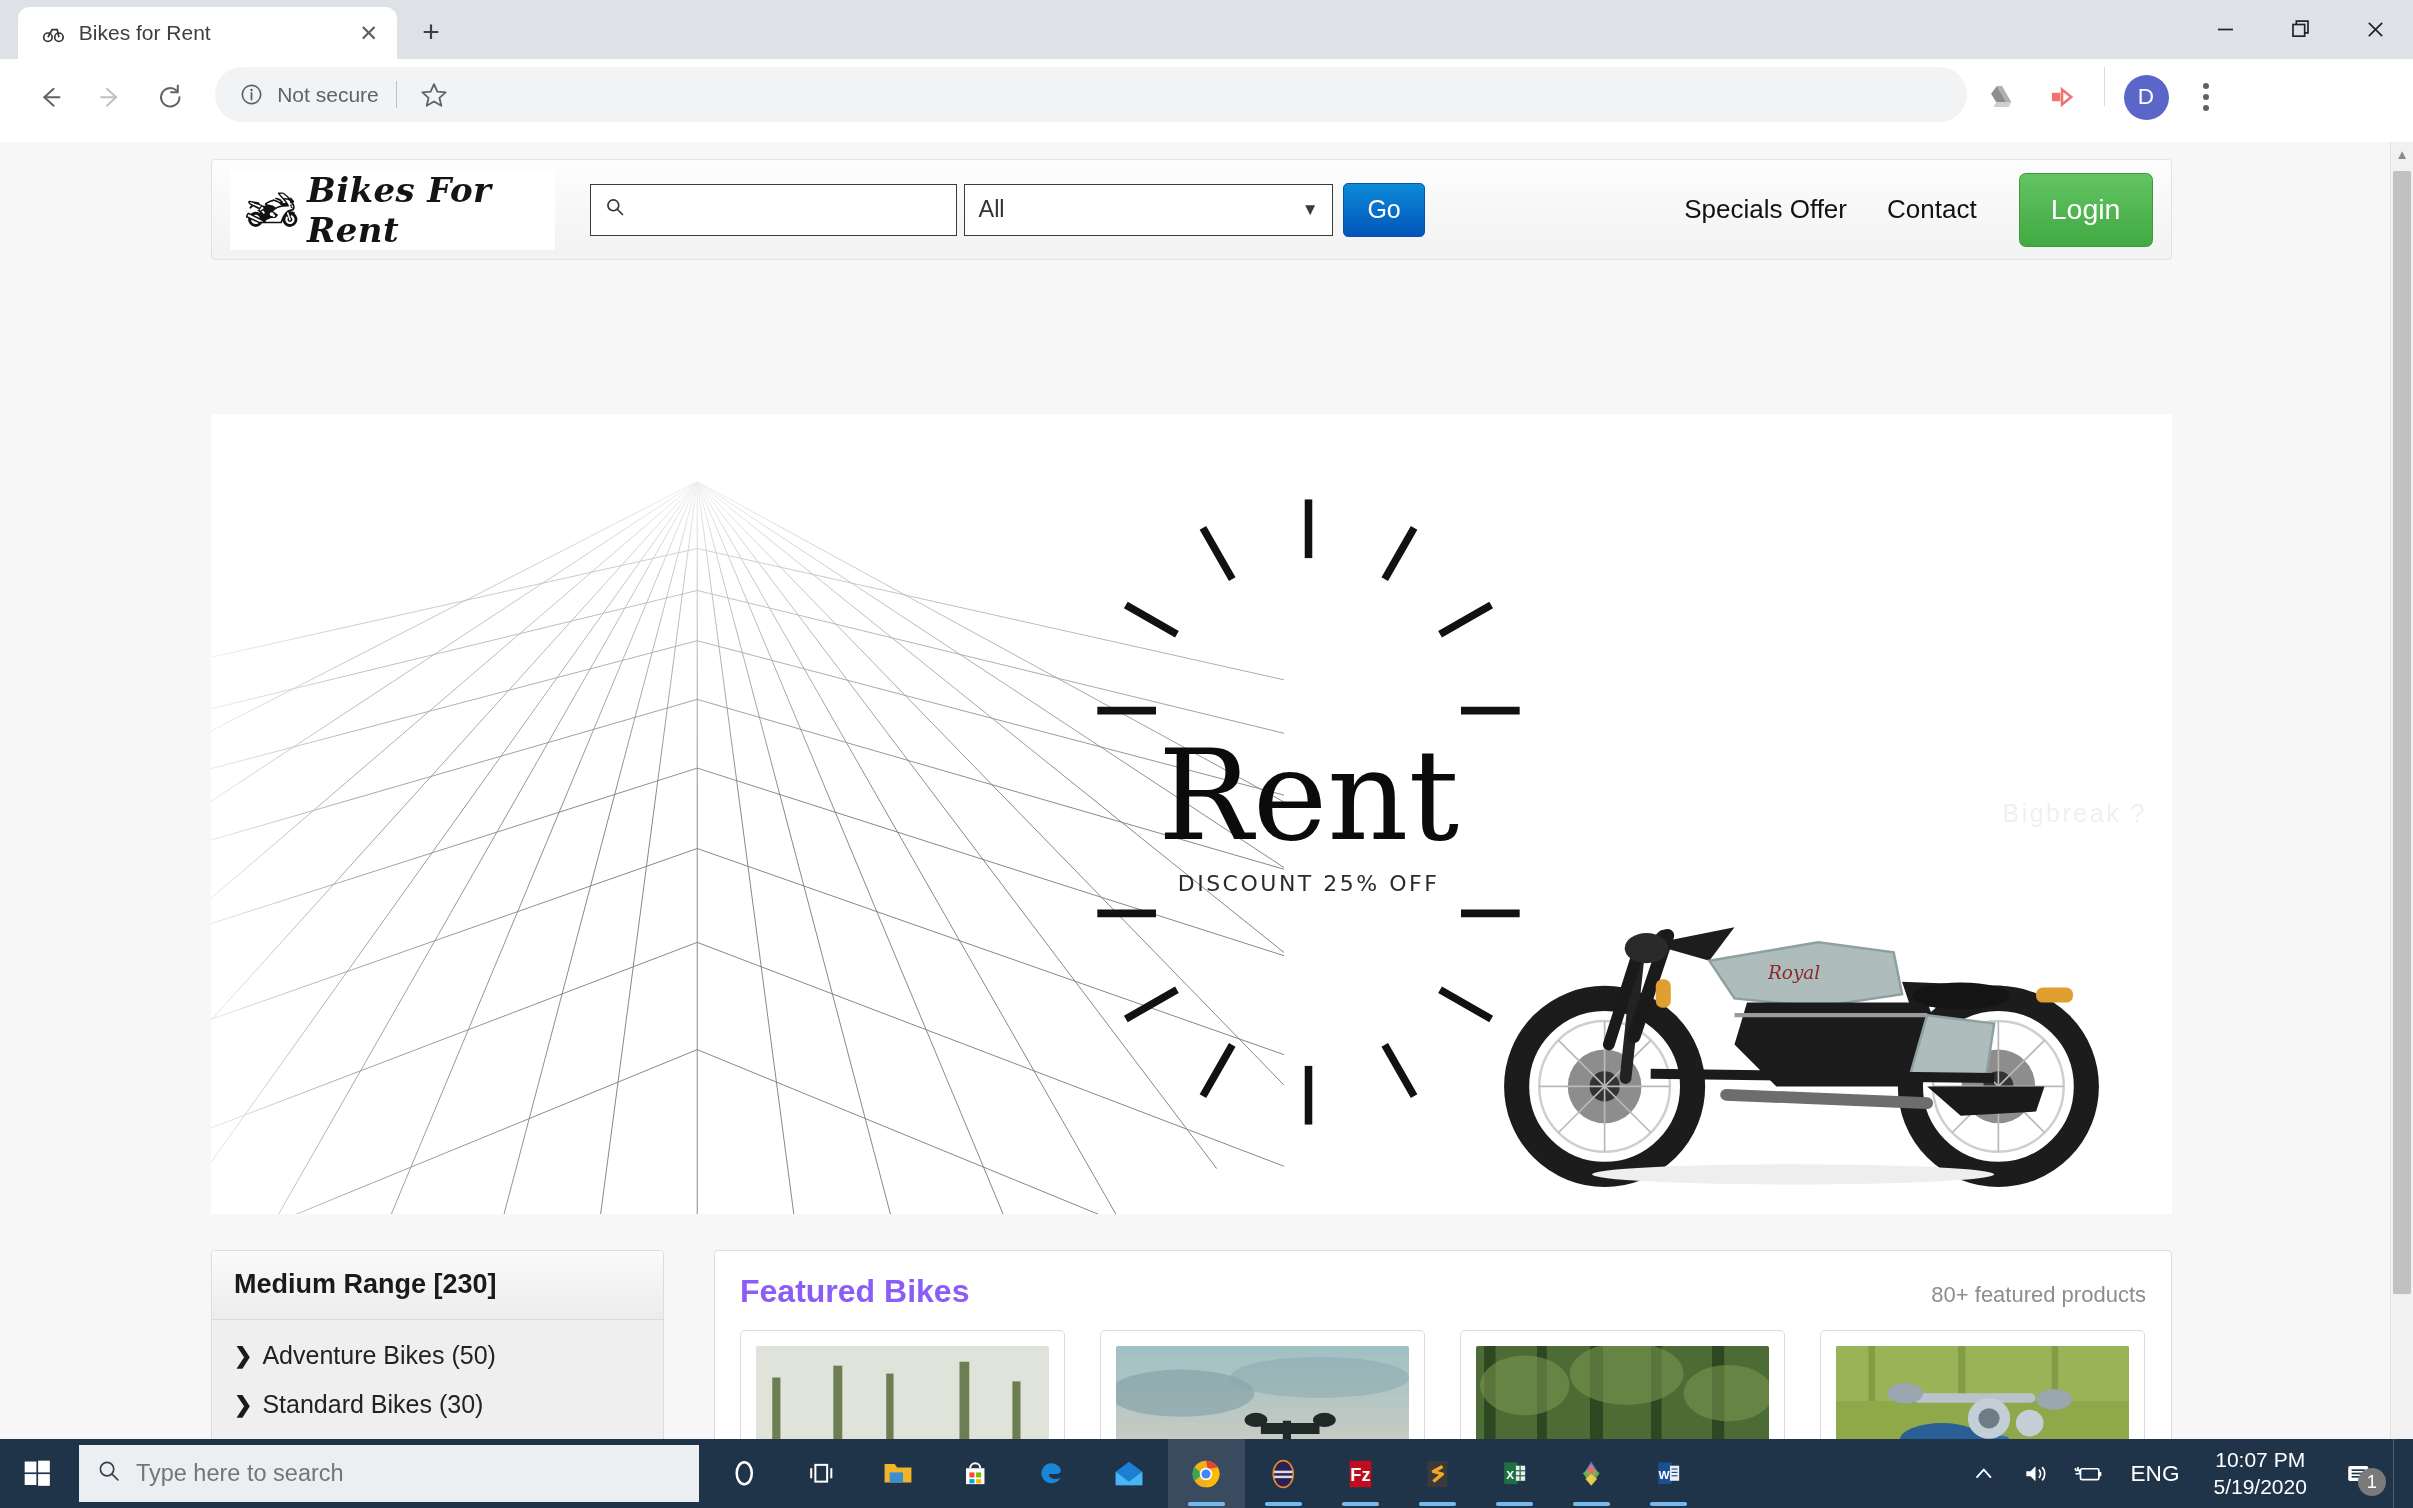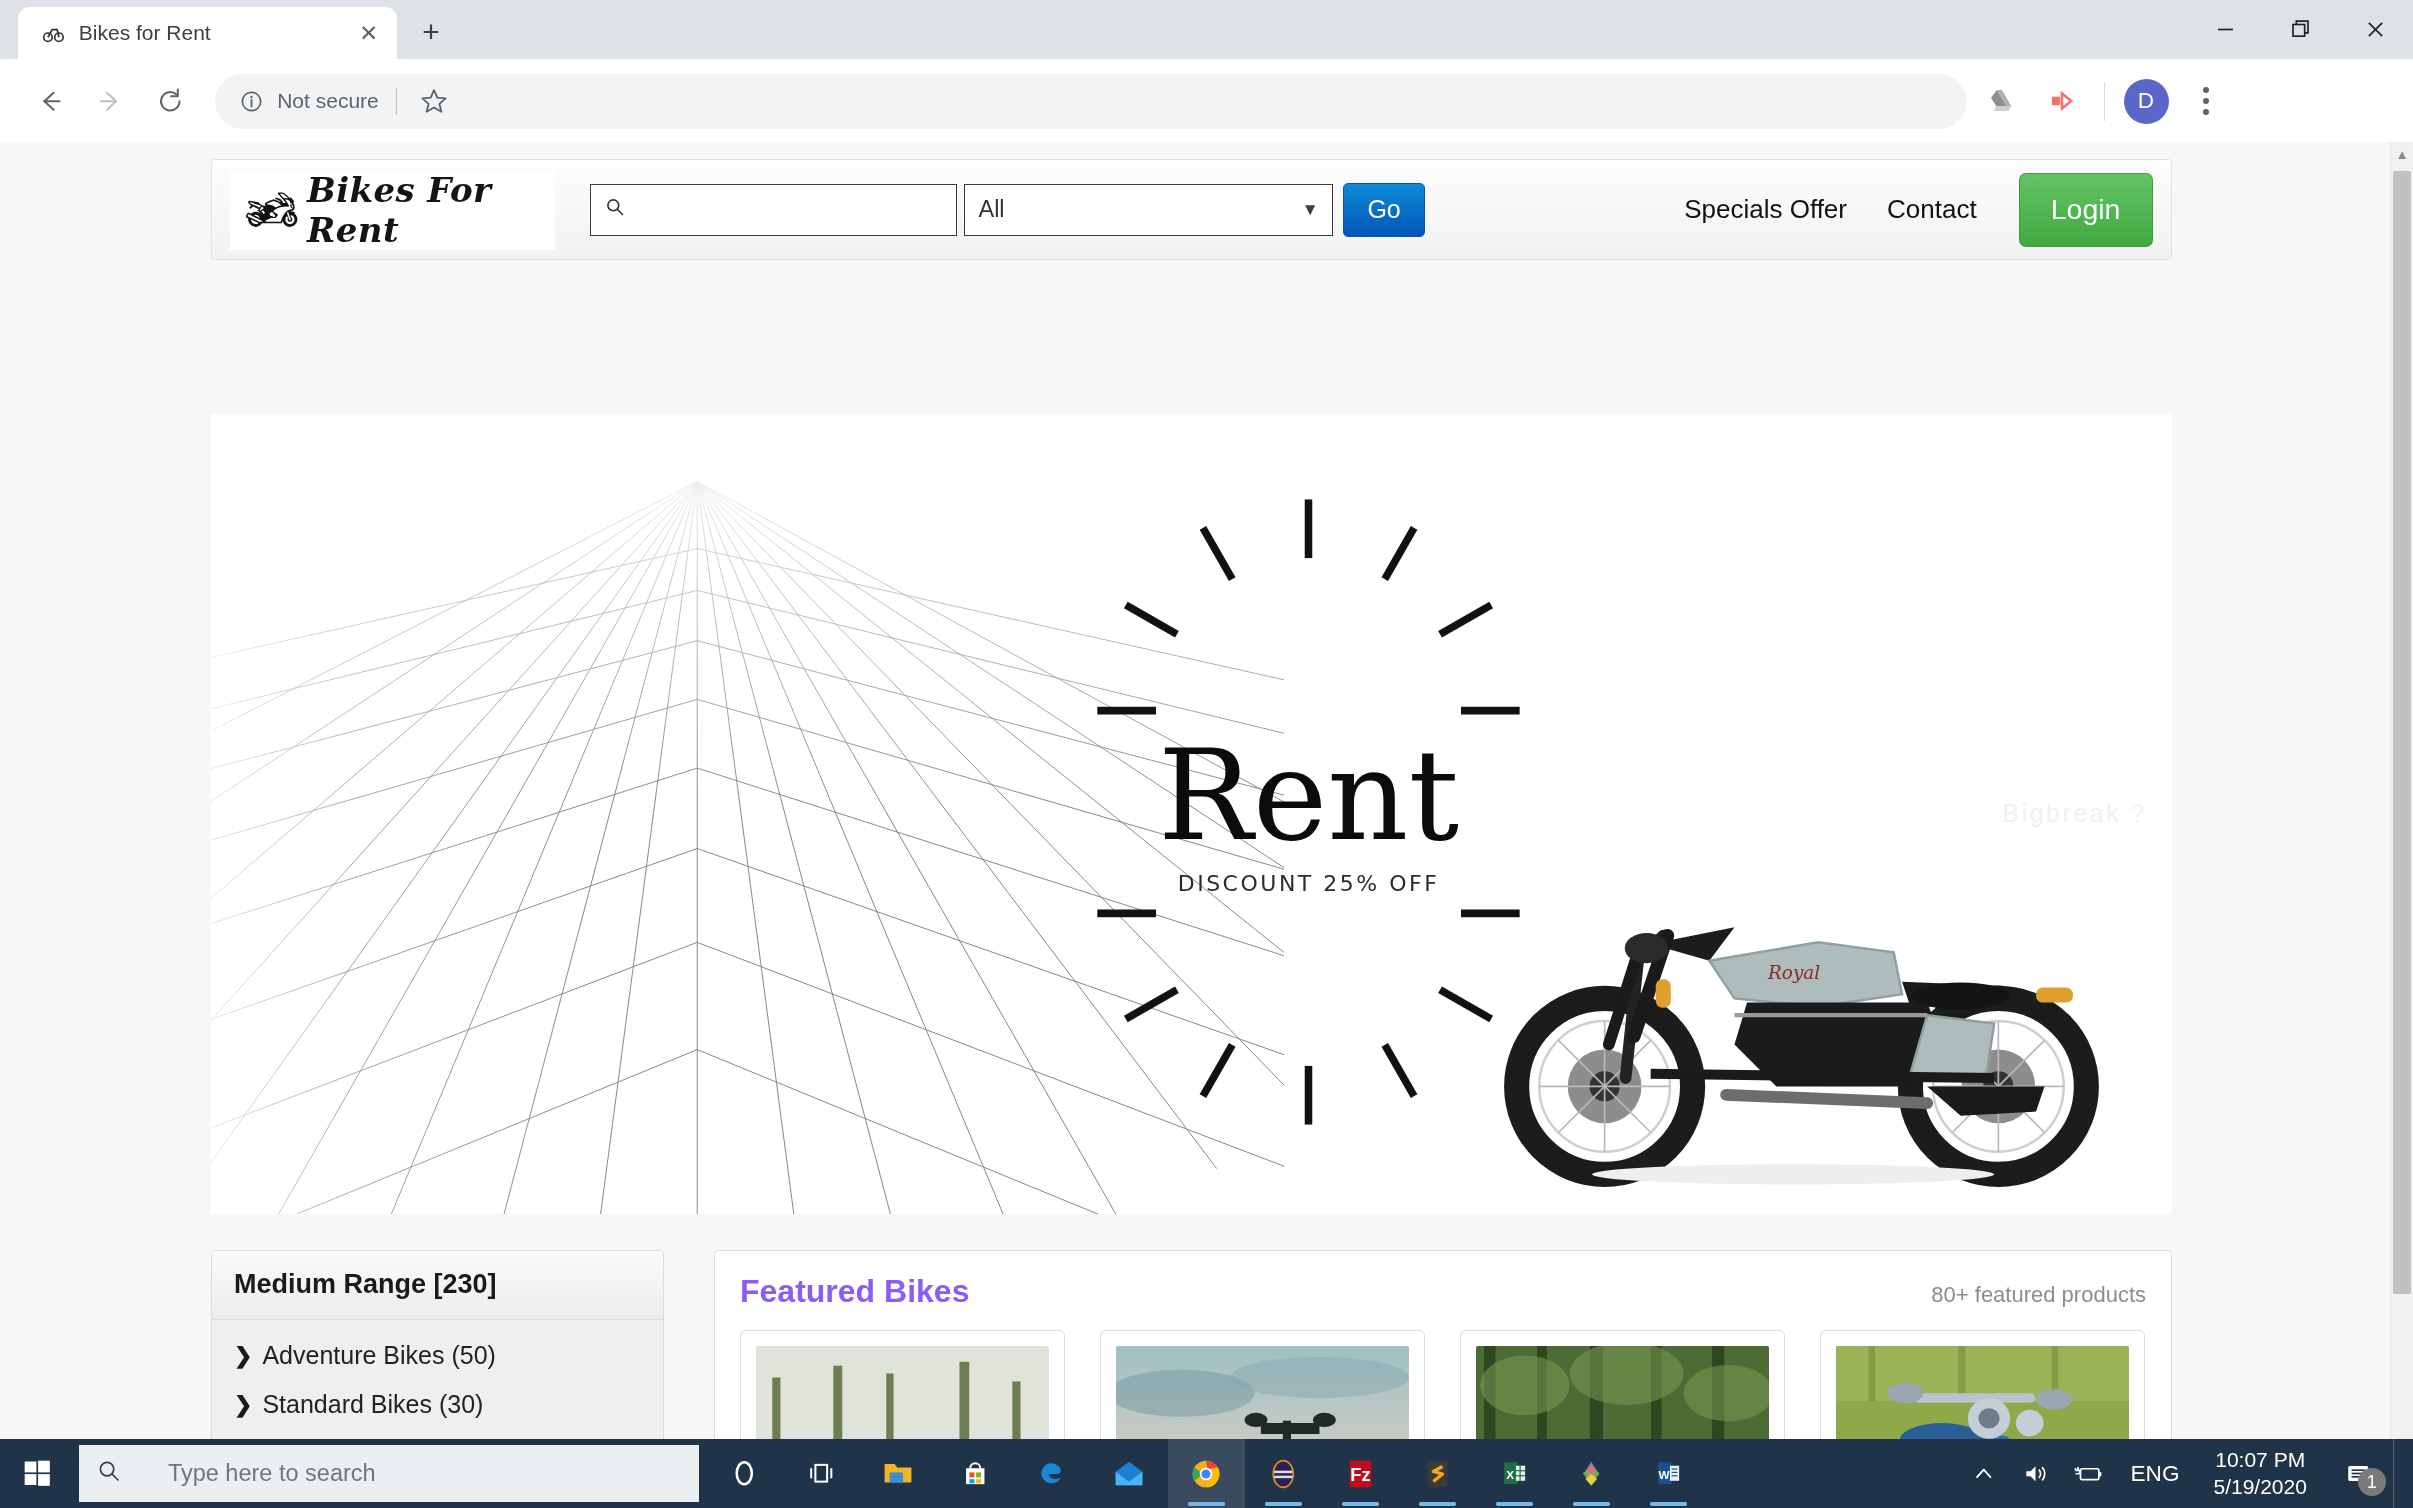--- a/index.html
+++ b/index.html
@@ -51,21 +51,21 @@
   }
   .win-btn {
     width: 75px; height: 59px;
     display: flex; align-items: center; justify-content: center;
     color: #202124;
   }
 
   .browser-toolbar {
     position: absolute; top: 59px; left: 0; width: 2256px; height: 84px;
     background: #ffffff;
-    display: flex; align-items: center;
+    display: flex; 
     padding: 8px 20px;
   }
   .nav-btn {
     width: 60px; height: 60px; flex: none;
     display: flex; align-items: center; justify-content: center;
     color: #5f6368;
   }
   .nav-btn.disabled { color: #bdc1c6; }
   .omnibox {
     flex: 1; height: 55px; margin-left: 15px; margin-right: 5px;
@@ -304,21 +304,20 @@
   }
   .start-btn {
     width: 74px; height: 69px;
     display: flex; align-items: center; justify-content: center;
   }
   .tb-search {
     width: 620px; height: 57px; margin-left: 5px;
     background: #eceff1;
     display: flex; align-items: center;
     padding: 0 18.4px;
-    gap: 32px;
   }
   .tb-search .mag { font-size: 25px; color: #31404f; }
   .tb-search input {
     border: none; outline: none; background: transparent;
     flex: 1; margin-left: 15px;
     font-size: 23.5px; color: #31404f;
     font-family: "Liberation Sans", sans-serif;
   }
   .tb-apps { display: flex; align-items: center; gap: 0; margin-left: 6.7px; }
   .tb-app {

